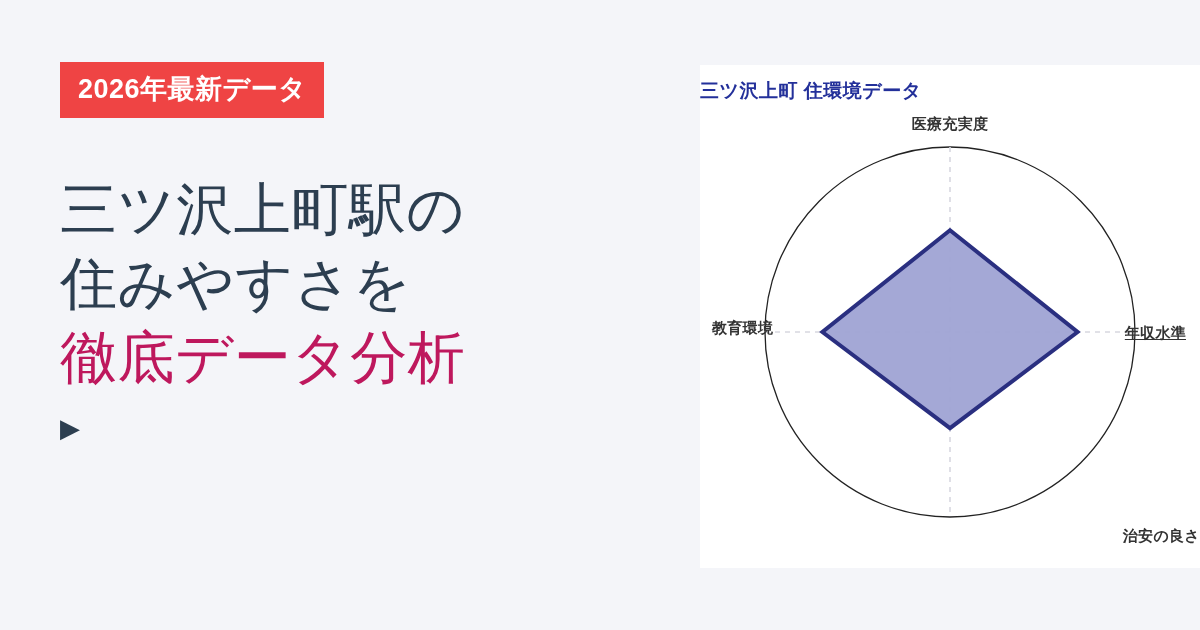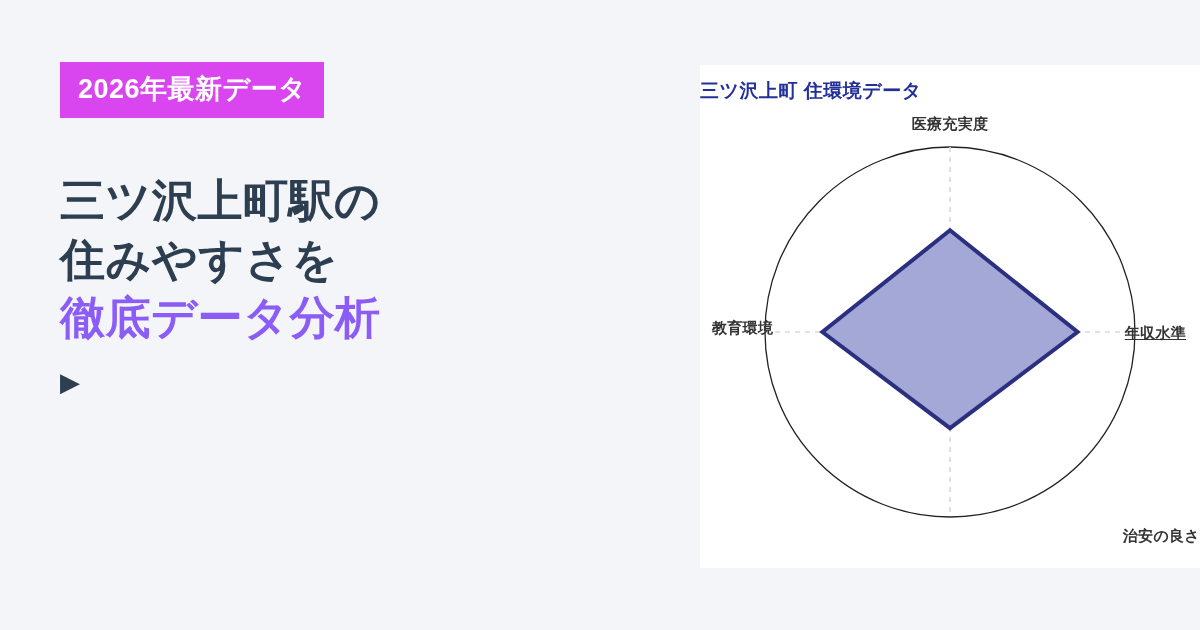--- a/index.html
+++ b/index.html
@@ -21,44 +21,44 @@
     left: 0;
     top: 0;
     width: 700px;
     height: 630px;
     box-sizing: border-box;
     padding: 62px 0 0 60px;
   }
 
   #badge {
     display: inline-block;
-    background: #d946ef;
+    background: #ef4444;
     color: #ffffff;
     font-size: 27px;
     font-weight: bold;
     letter-spacing: 0.5px;
     line-height: 1;
     padding: 14px 18px 15px 18px;
     white-space: nowrap;
   }
 
   #headline {
     margin-top: 54px;
   }
 
   .headline-line {
     display: block;
-    font-size: 45px;
-    font-weight: bold;
+    font-size: 57px;
+    font-weight: normal;
     line-height: 1.30;
     letter-spacing: 0.5px;
     white-space: nowrap;
   }
   .headline-line.dark { color: #2c3e50; }
-  .headline-line.accent { color: #8b5cf6; }
+  .headline-line.accent { color: #be185d; }
 
   #subtitle {
     margin-top: 22px;
     font-size: 30px;
     font-weight: bold;
     color: #2c3e50;
     letter-spacing: 0.5px;
     white-space: nowrap;
     display: flex;
     align-items: center;

